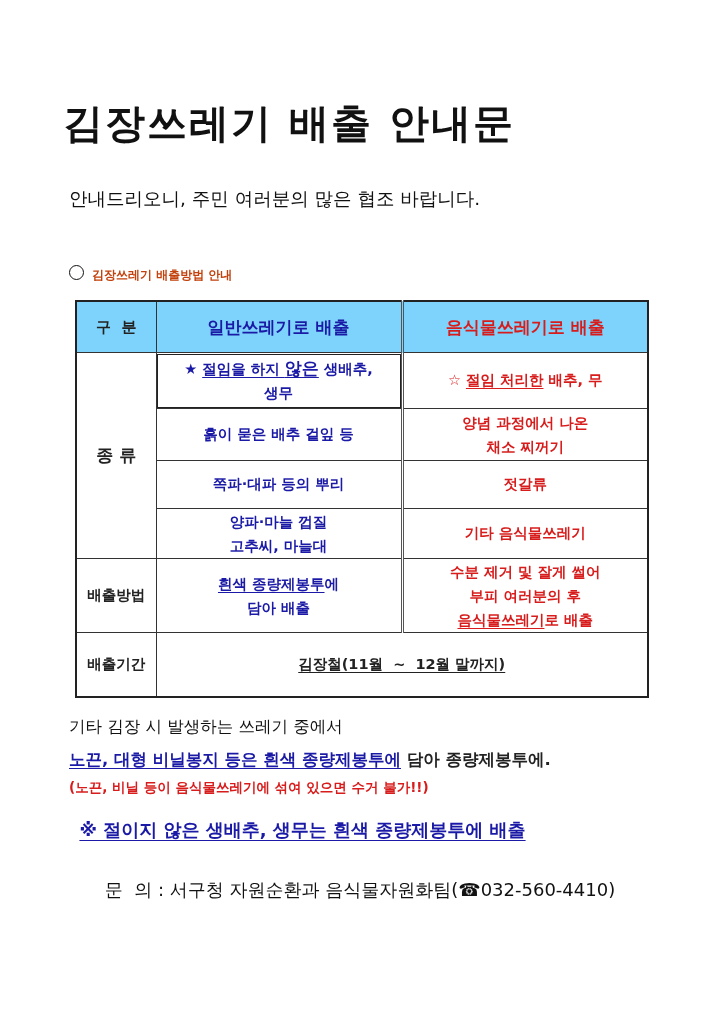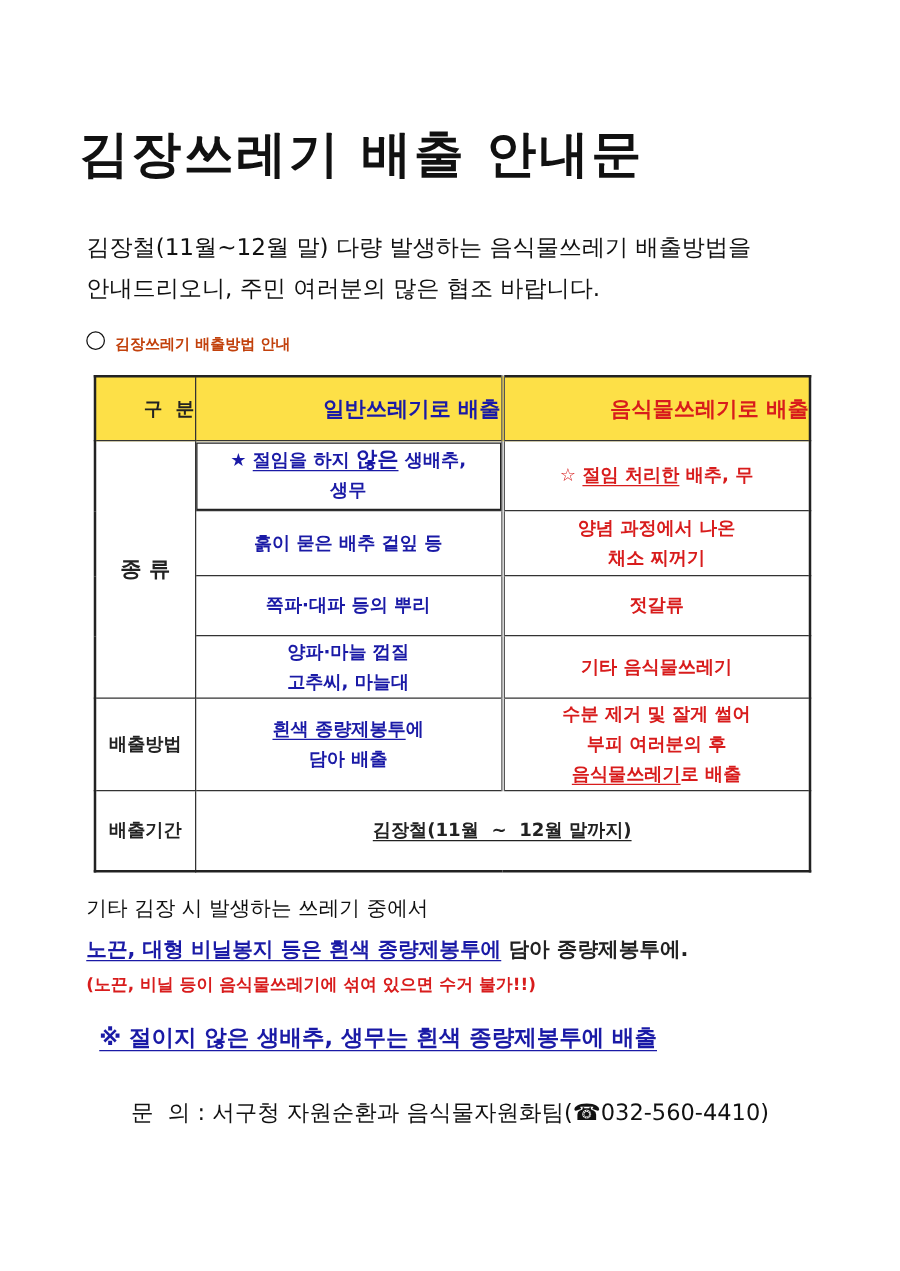--- a/index.html
+++ b/index.html
@@ -9,21 +9,21 @@
            font-size: 40px; font-weight: bold; letter-spacing: 2px; color: #111; }
   .intro { position: absolute; left: 69px; top: 182px; width: 600px;
            font-size: 18.5px; line-height: 33px; color: #111; }
   .section { position: absolute; left: 69px; top: 265px; font-size: 12px; font-weight: bold; color: #c2410c; }
   .section .circle { display: inline-block; width: 13px; height: 13px; border: 1.5px solid #111;
                      border-radius: 50%; vertical-align: -1px; margin-right: 8px; }
   table.guide { position: absolute; left: 75px; top: 300px; width: 572px; border-collapse: collapse;
                 table-layout: fixed; font-size: 14.5px; font-weight: bold; text-align: center; }
   table.guide td, table.guide th { border: 1px solid #333; padding: 0; vertical-align: middle; }
   table.guide { border: 2px solid #222; }
-  table.guide th { background: #fde047; height: 50px; font-size: 17px; text-align: right; }
+  table.guide th { background: #7dd3fc; height: 50px; font-size: 17px; }
   table.guide .col-sep { border-right: 3px double #555; }
   .blue { color: #1a1aa6; }
   .red { color: #d81c1c; }
   .dark { color: #222; }
   .u { text-decoration: underline; text-underline-offset: 3px; }
   .big { font-size: 17px; }
   .line2 { line-height: 24px; }
   .r1 { height: 56px; }
   .r2 { height: 52px; }
   .r3 { height: 48px; padding-left: 36px; }
@@ -39,21 +39,20 @@
   .callout span { text-decoration: underline; text-underline-offset: 4px; }
   .contact { position: absolute; left: 0; width: 720px; top: 878px; text-align: center;
              font-size: 18px; color: #111; }
 </style>
 </head>
 <body>
 
 <div class="title">김장쓰레기 배출 안내문</div>
 
 <div class="intro">
-  <div>김장철(11월~12월 말) 다량 발생하는 음식물쓰레기 배출방법을</div>
   <div>안내드리오니, 주민 여러분의 많은 협조 바랍니다.</div>
 </div>
 
 <div class="section">
   <span class="circle"></span><span>김장쓰레기 배출방법 안내</span>
 </div>
 
 <table class="guide">
   <colgroup>
     <col style="width:80px">

